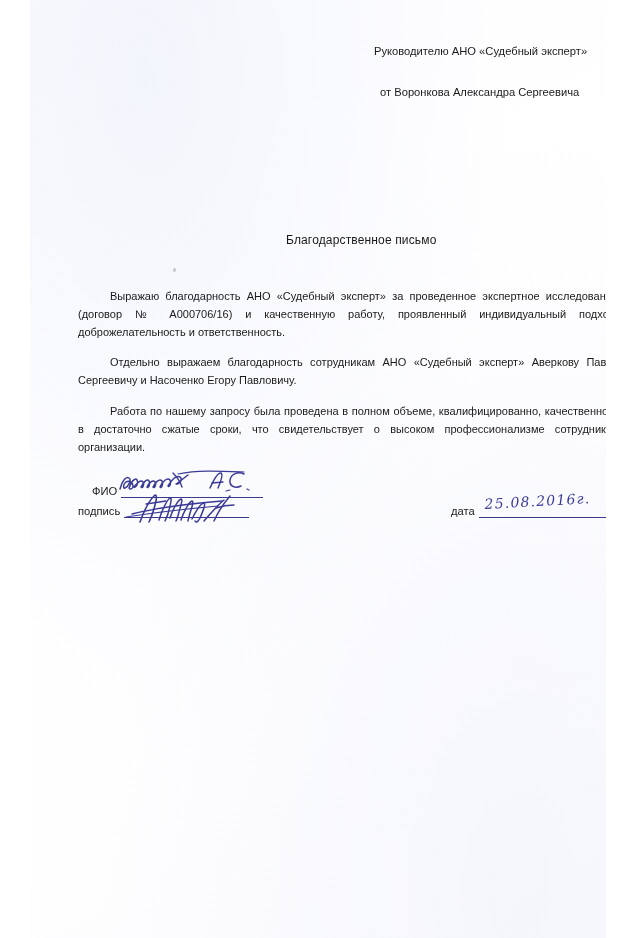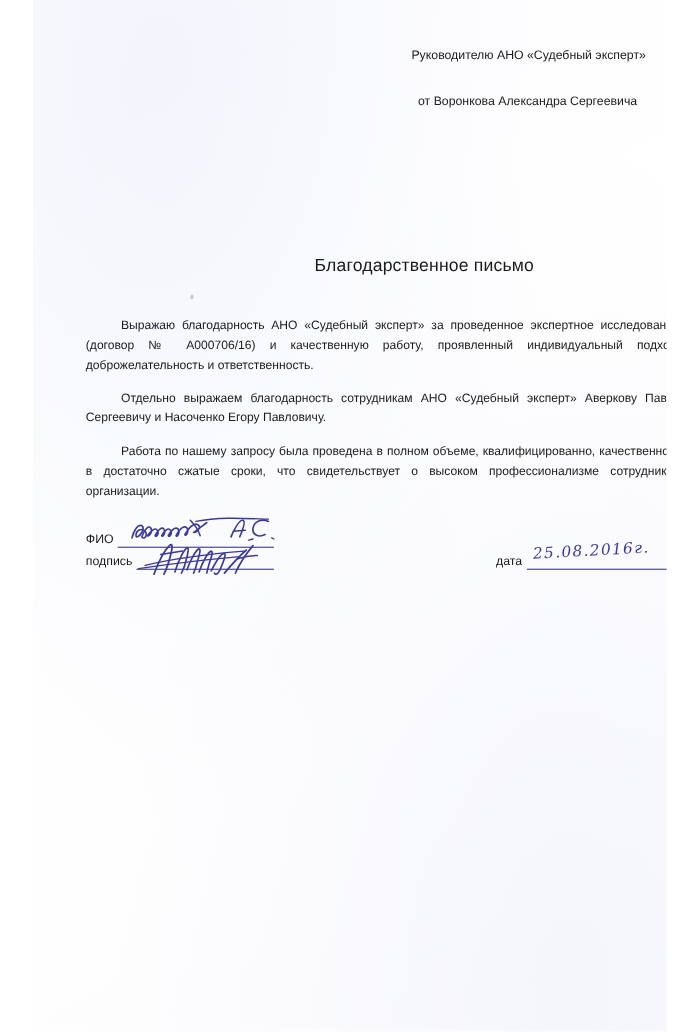--- a/index.html
+++ b/index.html
@@ -58,21 +58,21 @@
   .addressee-line.second {
     margin-top: 26px;
     padding-left: 6px;
   }
 
   
   .doc-title {
     position: absolute;
     left: 256px;
     top: 233px;
-    font-size: 16px;
+    font-size: 12px;
     color: #1a1a1a;
     letter-spacing: 0.15px;
   }
 
   
   .body-block {
     position: absolute;
     left: 48px;
     top: 288px;
     width: 540px;
@@ -104,21 +104,21 @@
   .field-label {
     font-size: 11.2px;
     color: #1a1a1a;
     line-height: 1;
     padding-bottom: 1px;
   }
   .field-rule {
     border-bottom: 1px solid #3a3a8c;
     height: 1px;
   }
-  .field-fio    { left: 48px;  top: 8px; }
+  .field-fio    { left: 62px;  top: 8px; }
   .field-fio .field-rule    { width: 142px; margin-left: 4px; }
   .field-podpis { left: 48px;  top: 28px; }
   .field-podpis .field-rule { width: 125px; margin-left: 4px; }
   .field-date   { left: 421px; top: 28px; justify-content: flex-end; }
   .field-date .field-rule   { width: 132px; margin-left: 4px; }
 
   
   .ink {
     position: absolute;
     pointer-events: none;

